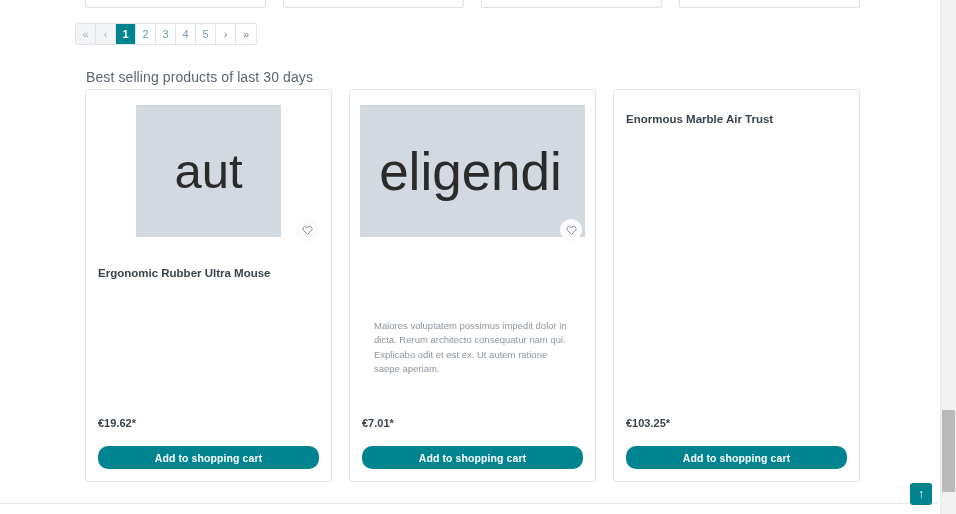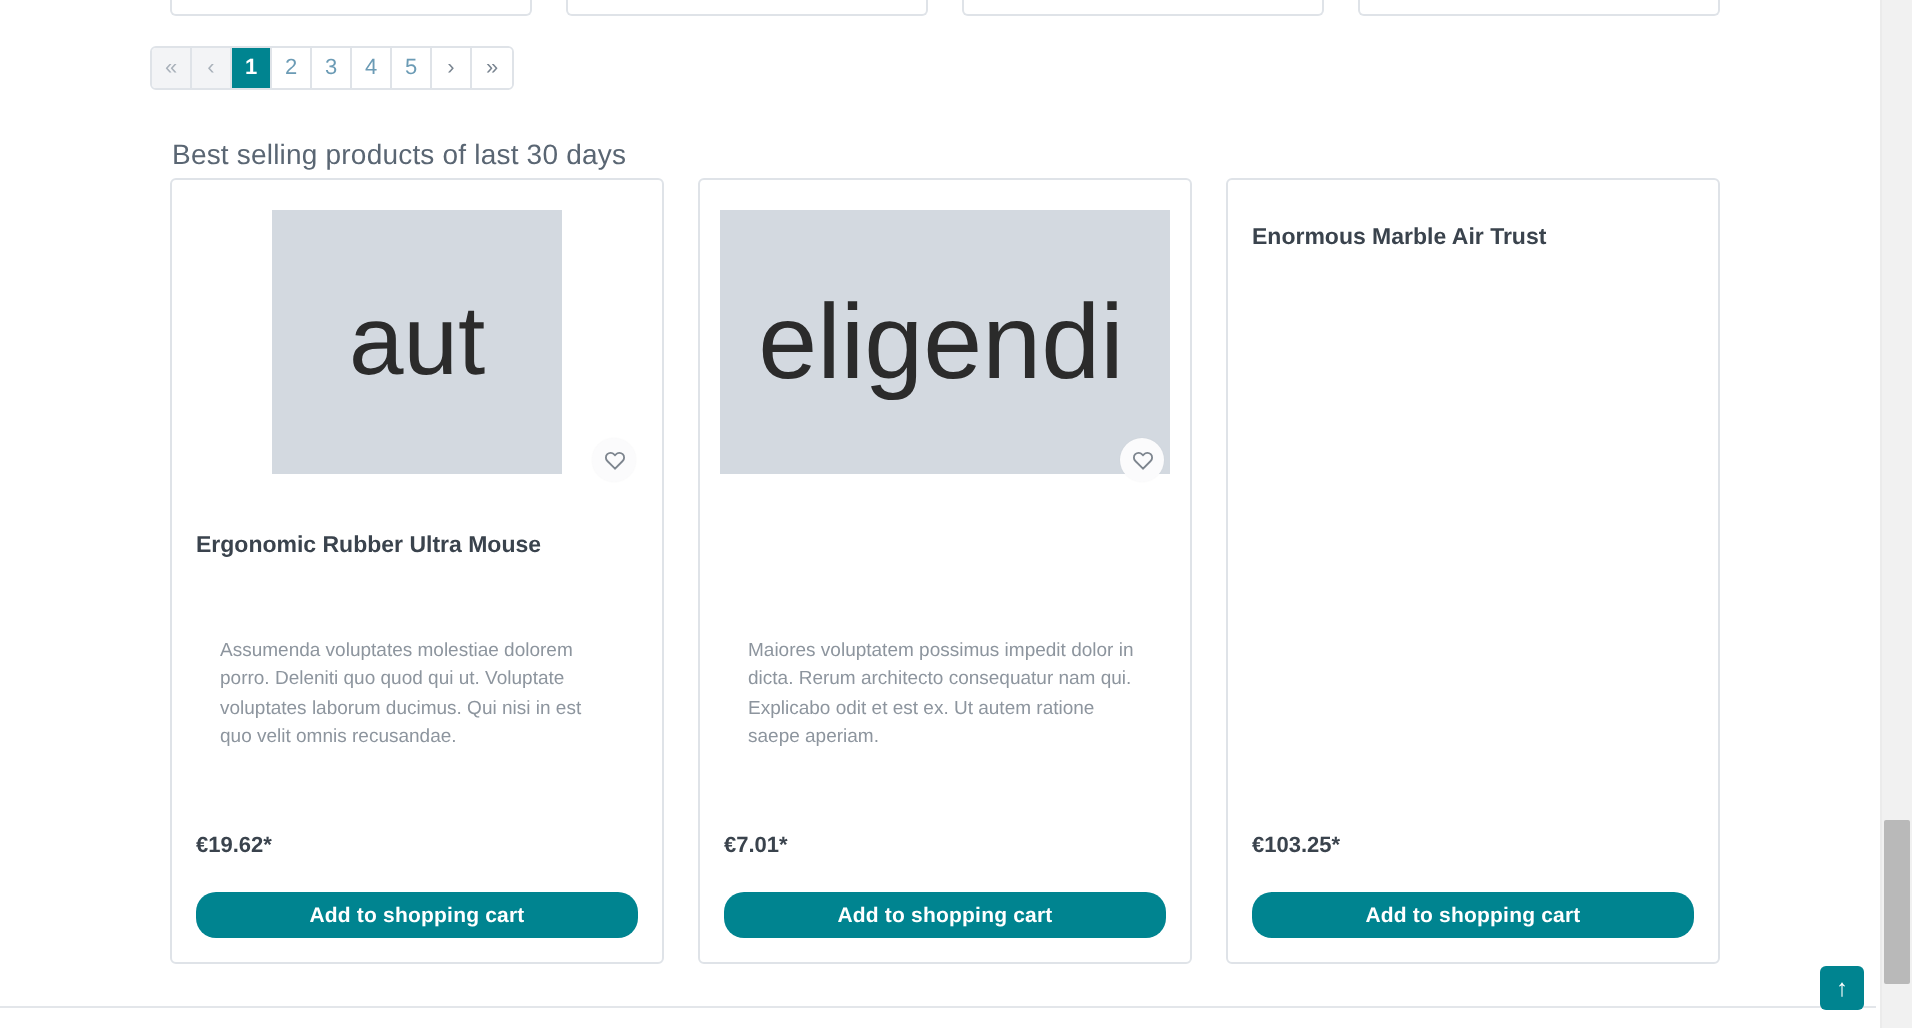--- a/index.html
+++ b/index.html
@@ -255,21 +255,20 @@
         <div class="img-placeholder">
           <span>aut</span>
         </div>
         <button class="wishlist-btn">
           <svg width="11" height="10" viewBox="0 0 24 22">
             <path d="M12 20.5 3.6 12.1a5.2 5.2 0 1 1 7.4-7.3l1 1 1-1a5.2 5.2 0 1 1 7.4 7.3z" fill="none" stroke="#7d858e" stroke-width="2"></path>
           </svg>
         </button>
       </div>
       <div class="card-title">Ergonomic Rubber Ultra Mouse</div>
-      <div class="card-desc">Assumenda voluptates molestiae dolorem porro. Deleniti quo quod qui ut. Voluptate voluptates laborum ducimus. Qui nisi in est quo velit omnis recusandae.</div>
       <div class="card-price">€19.62*</div>
       <button class="add-cart-btn">Add to shopping cart</button>
     </div>
 
     <div class="product-card card-1">
       <div class="card-image-wrap">
         <div class="img-placeholder">
           <span>eligendi</span>
         </div>
         <button class="wishlist-btn">

